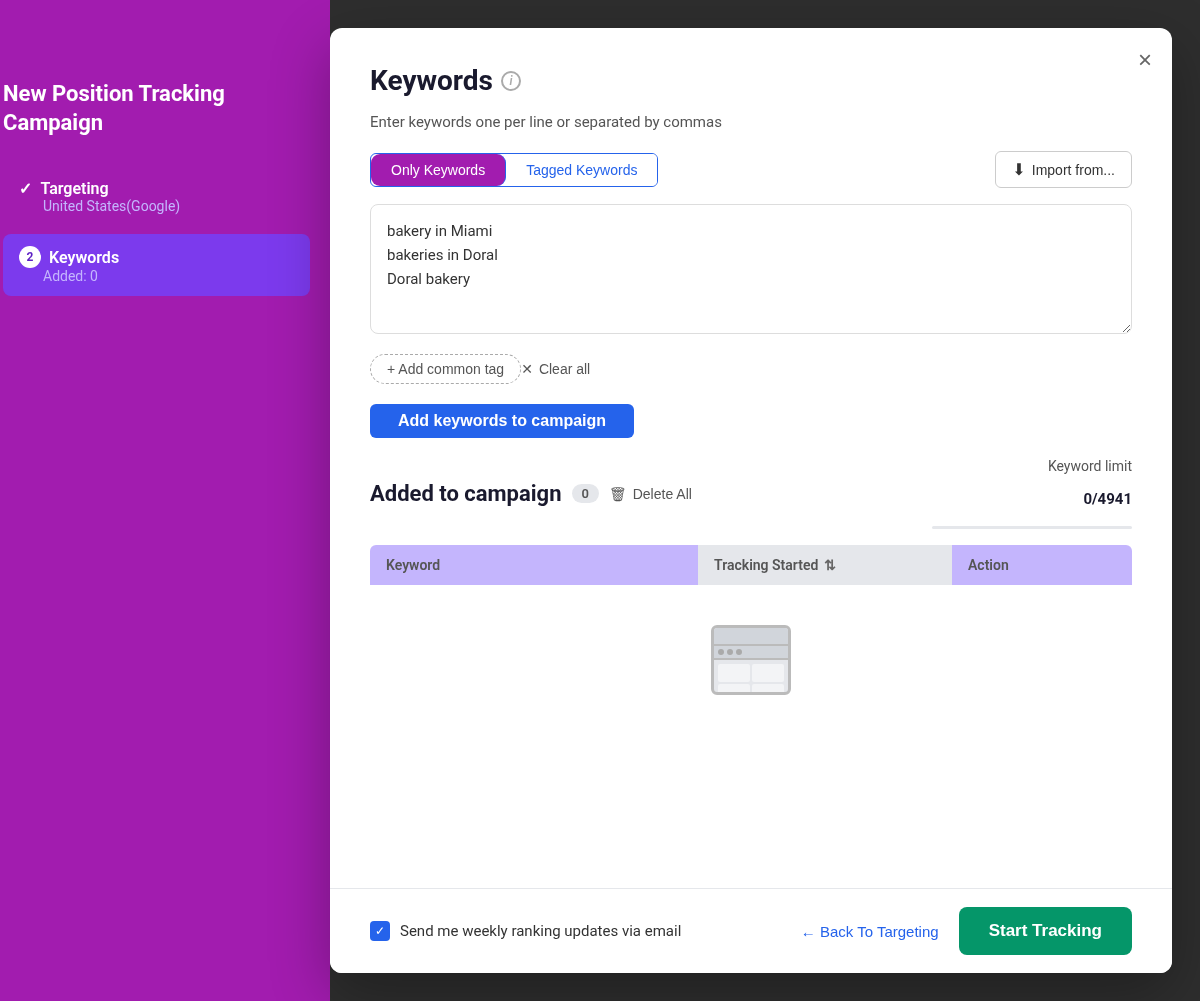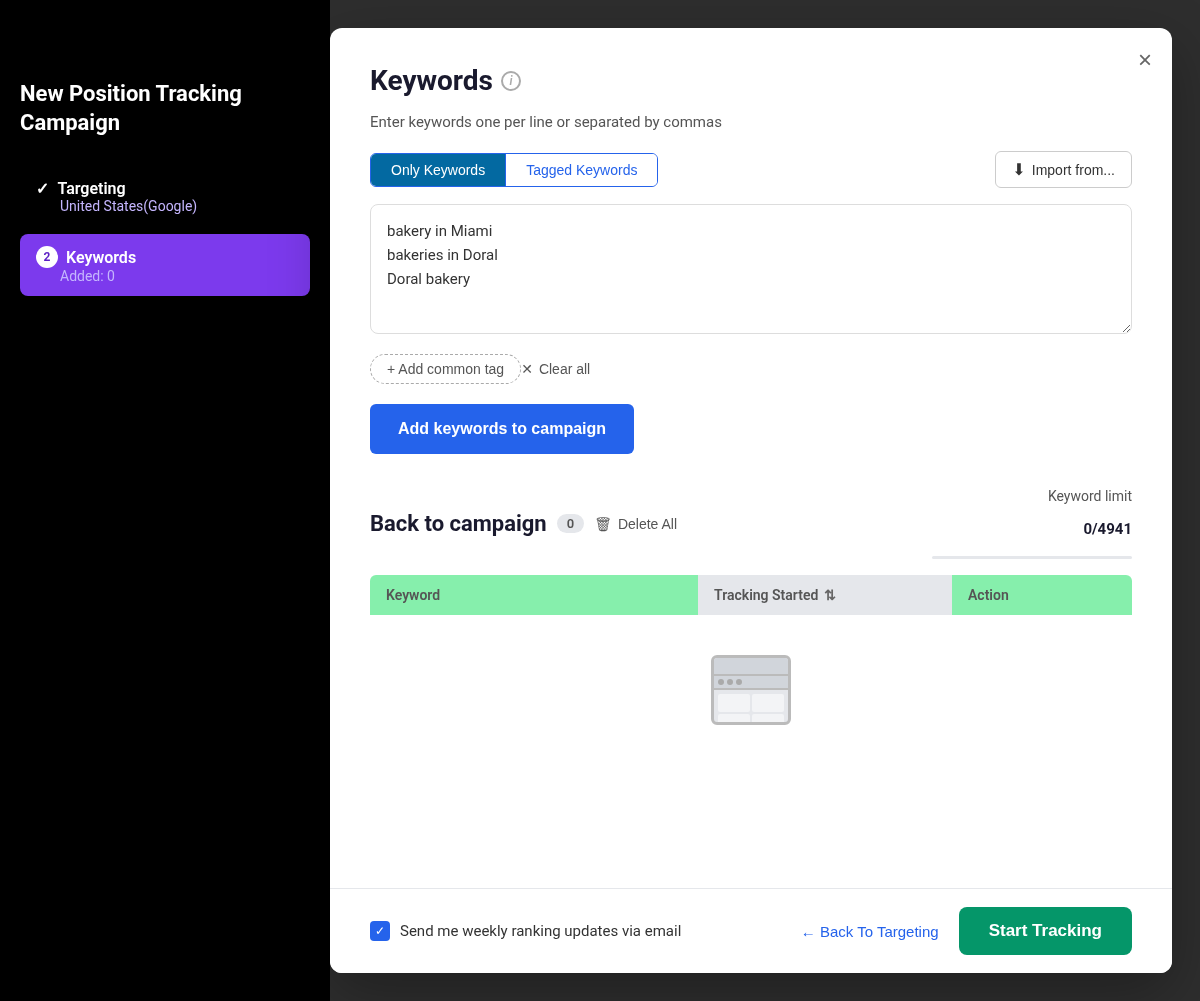--- a/index.html
+++ b/index.html
@@ -21,23 +21,23 @@
       height: 1001px;
       background: rgba(0,0,0,0.45);
       display: flex;
       align-items: flex-start;
       justify-content: flex-start;
     }
 
     .background-sidebar {
       width: 330px;
       height: 1001px;
-      background: #000000;
+      background: #a21caf;
       flex-shrink: 0;
-      padding: 20px 0 20px 20px;
+      padding: 20px 0 20px 3px;
       position: relative;
     }
 
     .bg-sidebar-title {
       color: #fff;
       font-size: 22px;
       font-weight: 700;
       line-height: 1.3;
       margin-bottom: 30px;
       margin-top: 60px;
@@ -171,22 +171,23 @@
       padding: 8px 20px;
       font-size: 14px;
       font-weight: 500;
       cursor: pointer;
       border: none;
       background: #fff;
       color: #2563eb;
     }
 
     .tab-btn.active {
-      background: #0369a1;
-      color: #fff;
+      background: #a21caf;
+      color: #fff;
+      border-radius: 9px;
     }
 
     .tab-btn:not(:last-child) {
       border-right: 1.5px solid #2563eb;
     }
 
     .import-btn {
       display: flex;
       align-items: center;
       gap: 6px;
@@ -243,25 +244,25 @@
       color: #555;
       font-size: 14px;
       cursor: pointer;
     }
 
     .add-keywords-btn {
       background: #2563eb;
       color: #fff;
       border: none;
       border-radius: 6px;
-      padding: 16px 28px;
+      padding: 8px 28px;
       font-size: 16px;
       font-weight: 600;
       cursor: pointer;
-      margin-bottom: 34px;
+      margin-bottom: 20px;
     }
 
     .added-section-header {
       display: flex;
       align-items: center;
       justify-content: space-between;
       margin-bottom: 16px;
     }
 
     .added-title-group {
@@ -317,21 +318,21 @@
     .limit-bar {
       width: 200px;
       height: 3px;
       background: #e5e7eb;
       border-radius: 2px;
       margin-top: 2px;
     }
 
     .table-header {
       display: flex;
-      background: #86efac;
+      background: #c4b5fd;
       border-radius: 6px 6px 0 0;
     }
 
     .th-keyword {
       flex: 2;
       padding: 12px 16px;
       font-size: 14px;
       font-weight: 600;
       color: #555;
     }
@@ -523,21 +524,21 @@
           <span>Clear all</span>
         </button>
       </div>
 
       
       <button class="add-keywords-btn">Add keywords to campaign</button>
 
       
       <div class="added-section-header">
         <div class="added-title-group">
-          <span class="added-title">Back to campaign</span>
+          <span class="added-title">Added to campaign</span>
           <span class="count-badge">0</span>
           <button class="delete-all-btn">
             <span>🗑</span>
             <span>Delete All</span>
           </button>
         </div>
         <div class="keyword-limit-group">
           <span class="keyword-limit-label">Keyword limit</span>
           <span class="keyword-limit-value">0/4941</span>
           <div class="limit-bar"></div>

